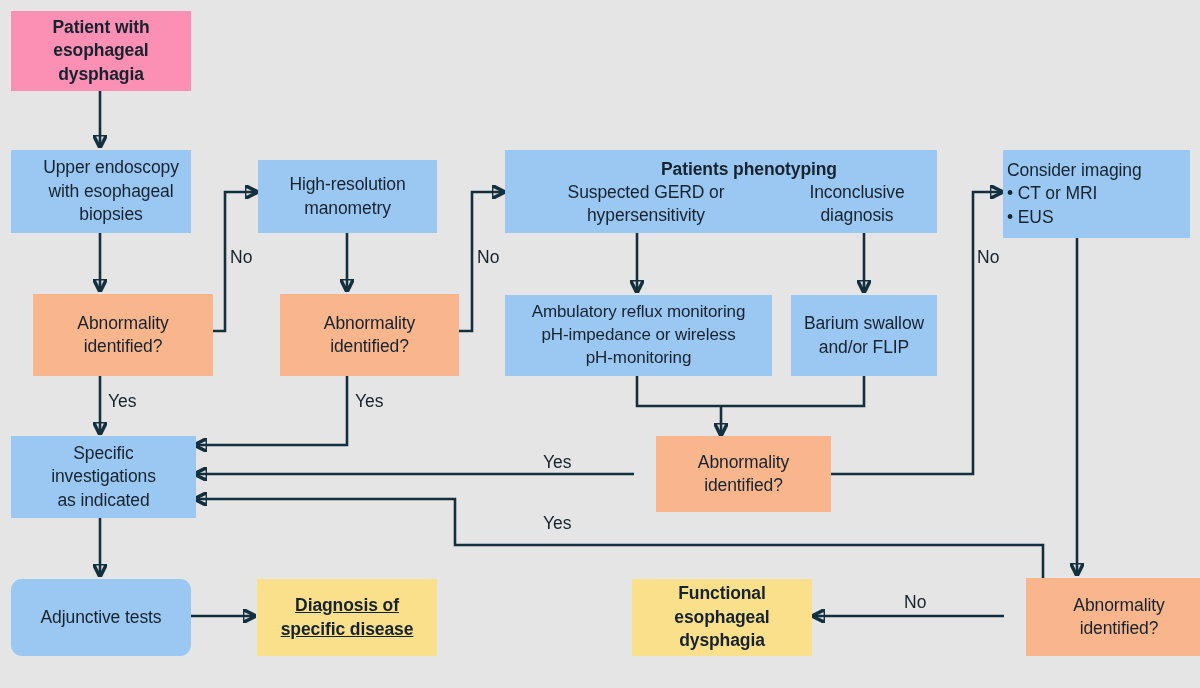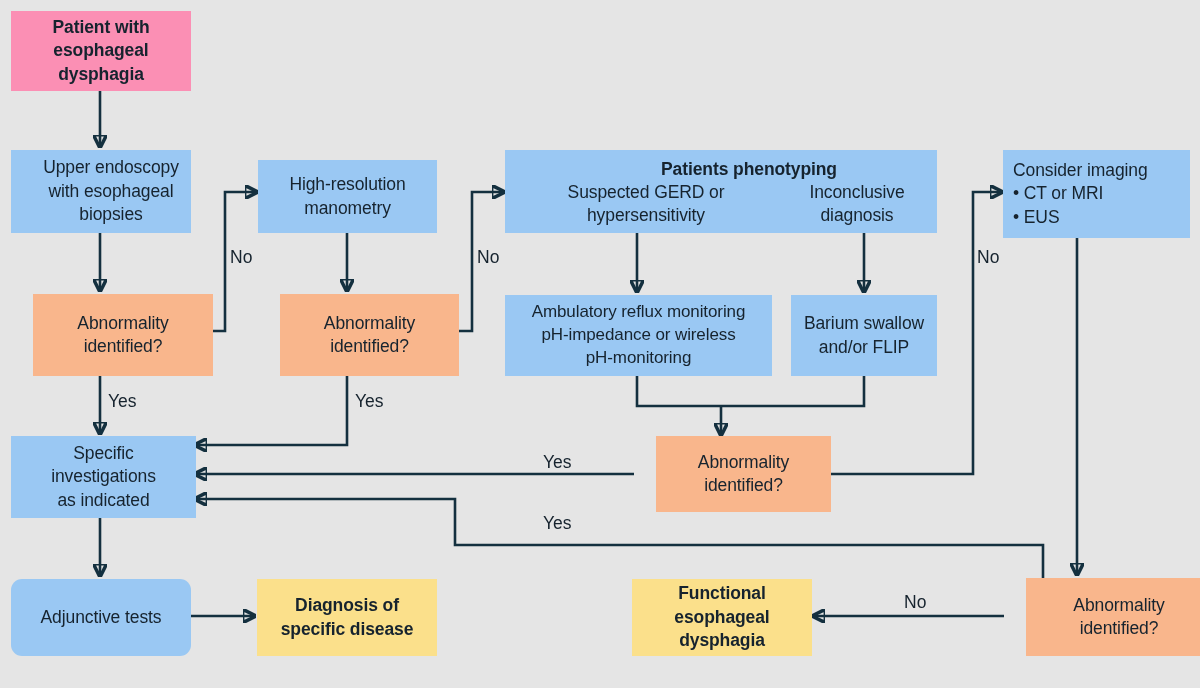--- a/index.html
+++ b/index.html
@@ -31,21 +31,21 @@
     font-size: 17.5px;
     line-height: 1.34;
     padding: 2px 4px;
     letter-spacing: -0.1px;
   }
   .node .ln { display: block; white-space: nowrap; }
   .node.bold { font-weight: bold; }
   .node.left-align {
     align-items: flex-start;
     text-align: left;
-    padding-left: 10px;
+    padding-left: 4px;
   }
   .fill-blue   { background: #9ac8f3; }
   .fill-orange { background: #f9b68c; margin-left: 22px; }
   .fill-pink   { background: #fb8fb4; }
   .fill-yellow { background: #fbe08b; }
 
   .pheno-inner {
     position: absolute;
     display: flex;
     flex-direction: column;
@@ -187,21 +187,21 @@
   <div class="node fill-blue" style="left:11px; top:436px; width:185px; height:82px;">
     <span class="ln">Specific</span>
     <span class="ln">investigations</span>
     <span class="ln">as indicated</span>
   </div>
 
   <div class="node fill-blue" style="left:11px; top:579px; width:180px; height:77px;border-radius:11px;">
     <span class="ln">Adjunctive tests</span>
   </div>
 
-  <div class="node fill-yellow bold" style="left:257px; top:579px; width:180px; height:77px;">
+  <div class="node fill-yellow bold" style="left:257px; top:579px; width:180px; height:77px;text-decoration:underline;">
     <span class="ln">Diagnosis of</span>
     <span class="ln">specific disease</span>
   </div>
 
   <div class="node fill-yellow bold" style="left:632px; top:579px; width:180px; height:77px;">
     <span class="ln">Functional</span>
     <span class="ln">esophageal</span>
     <span class="ln">dysphagia</span>
   </div>
 

